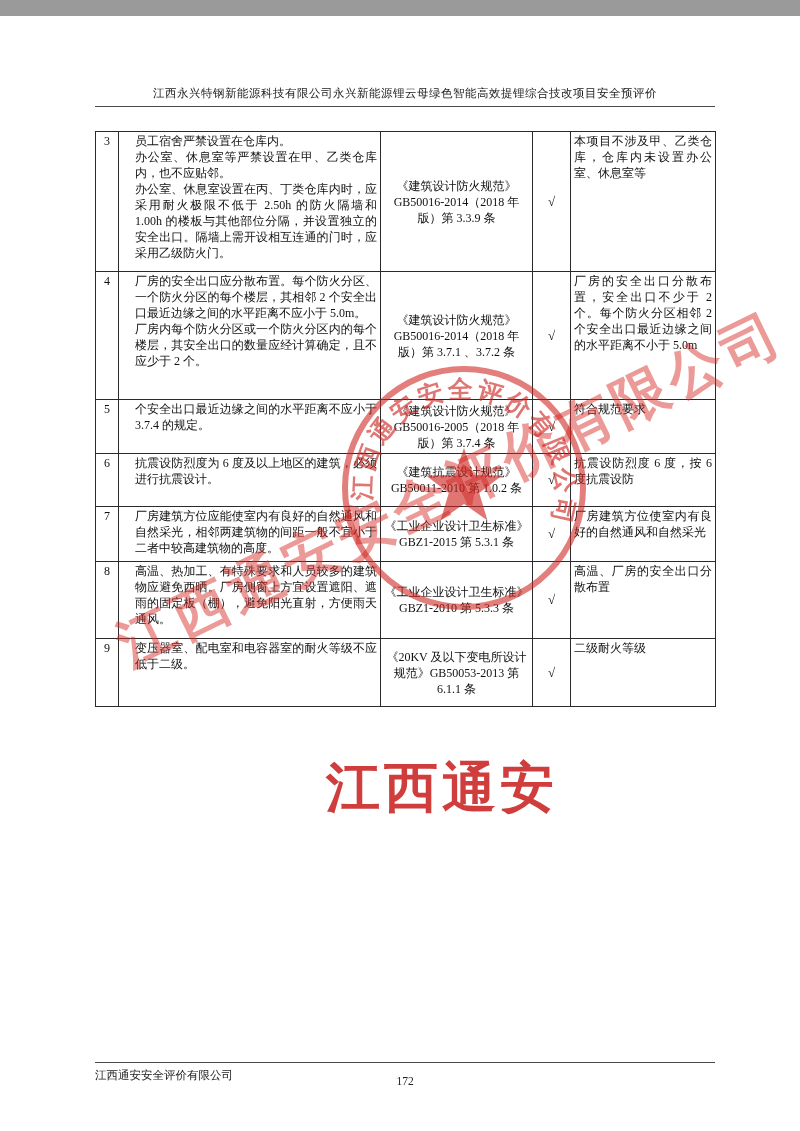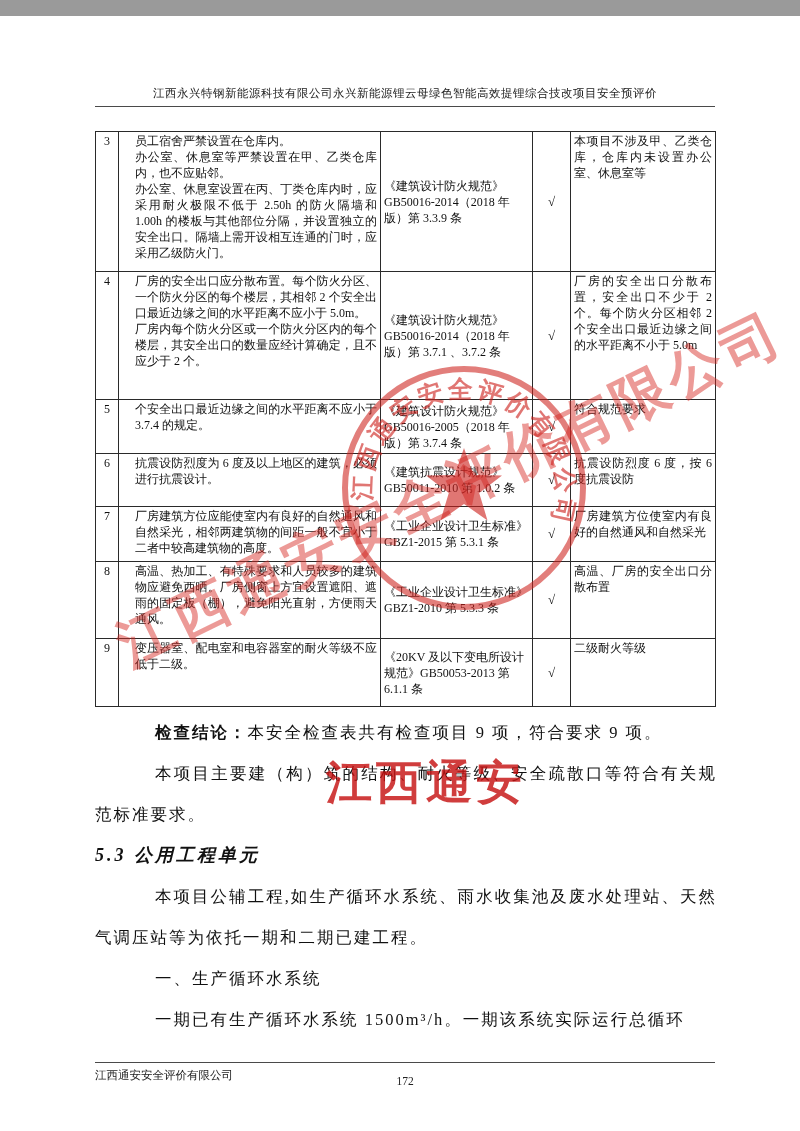--- a/index.html
+++ b/index.html
@@ -14,21 +14,21 @@
     position:absolute; top:70px; left:95px; width:620px;
     text-align:center; font-size:11.5px; letter-spacing:0.5px; color:#222;
     padding-bottom:5px; border-bottom:1px solid #4a4a4a;
   }
   
   .check-table {
     position:absolute; top:115px; left:95px; width:620px;
     border-collapse:collapse; table-layout:fixed;
     font-size:12px; line-height:16px; color:#101010;
   }
-  .check-table td { border:1px solid #2a2a2a; padding:1px 3px; vertical-align:top; }
+  .check-table td { border:1px solid #2a2a2a; padding:1px 3px; vertical-align:top;text-align:center; }
   td.col-no { text-align:center; }
   td.col-content { white-space:pre-line; text-align:justify;padding-left:16px; }
   td.col-standard { vertical-align:middle; }
   td.col-check { text-align:center; vertical-align:middle; font-size:13px; }
   td.col-conclusion { text-align:justify; }
   tr.r3 { height:140px; } tr.r4 { height:128px; } tr.r5 { height:54px; }
   tr.r6 { height:53px; }  tr.r7 { height:55px; }  tr.r8 { height:77px; }
   tr.r9 { height:68px; }
   
   .body-text {
@@ -54,21 +54,21 @@
   .wm-diagonal {
     position:absolute; left:105px; top:600px; white-space:nowrap;
     transform:rotate(-26deg); transform-origin:0 0;
     font-family:"Liberation Sans","DejaVu Sans",sans-serif;
     font-size:56px; font-weight:bold; letter-spacing:5px;
     color:rgba(216,44,38,0.48);
   }
   .wm-horizontal {
     position:absolute; left:326px; top:736px; white-space:nowrap;
     font-family:"Liberation Sans","DejaVu Sans",sans-serif;
-    font-size:46px; font-weight:bold; letter-spacing:4px;
+    font-size:54px; font-weight:bold; letter-spacing:4px;
     color:rgba(198,18,18,0.82);
   }
   .wm-seal { position:absolute; left:338px; top:346px; width:252px; height:252px; opacity:0.72; }
 </style>
 </head>
 <body>
 
 <div class="page">
 
   <div class="doc-header">江西永兴特钢新能源科技有限公司永兴新能源锂云母绿色智能高效提锂综合技改项目安全预评价</div>
@@ -130,28 +130,20 @@
       <tr class="r9">
         <td class="col-no">9</td>
         <td class="col-content">变压器室、配电室和电容器室的耐火等级不应低于二级。</td>
         <td class="col-standard">《20KV 及以下变电所设计规范》GB50053-2013 第 6.1.1 条</td>
         <td class="col-check">√</td>
         <td class="col-conclusion">二级耐火等级</td>
       </tr>
     </tbody>
   </table>
 
-  <div class="body-text">
-    <p><span class="bold-label">检查结论：</span><span>本安全检查表共有检查项目 9 项，符合要求 9 项。</span></p>
-    <p>本项目主要建（构）筑的结构、耐火等级、安全疏散口等符合有关规范标准要求。</p>
-    <p class="section-heading">5.3 公用工程单元</p>
-    <p>本项目公辅工程,如生产循环水系统、雨水收集池及废水处理站、天然气调压站等为依托一期和二期已建工程。</p>
-    <p>一、生产循环水系统</p>
-    <p>一期已有生产循环水系统 1500m³/h。一期该系统实际运行总循环</p>
-  </div>
 
   <div class="doc-footer">
     <span class="footer-company">江西通安安全评价有限公司</span>
     <span class="footer-page">172</span>
   </div>
 
   <div class="watermark-layer">
     <div class="wm-diagonal">江西通安安全评价有限公司</div>
     <div class="wm-horizontal">江西通安</div>
     <svg class="wm-seal" viewBox="0 0 252 252">

